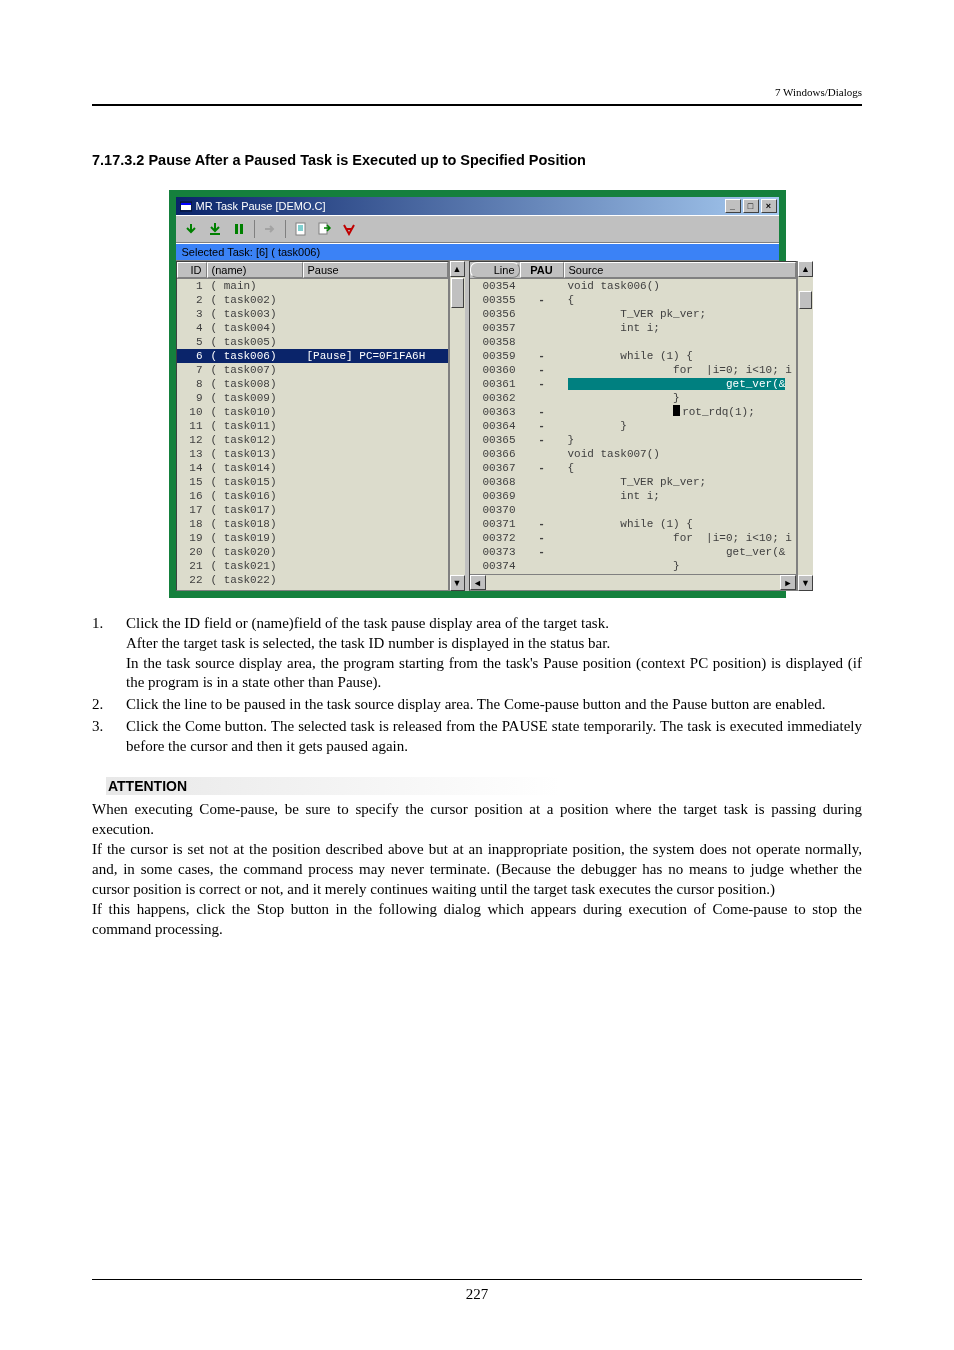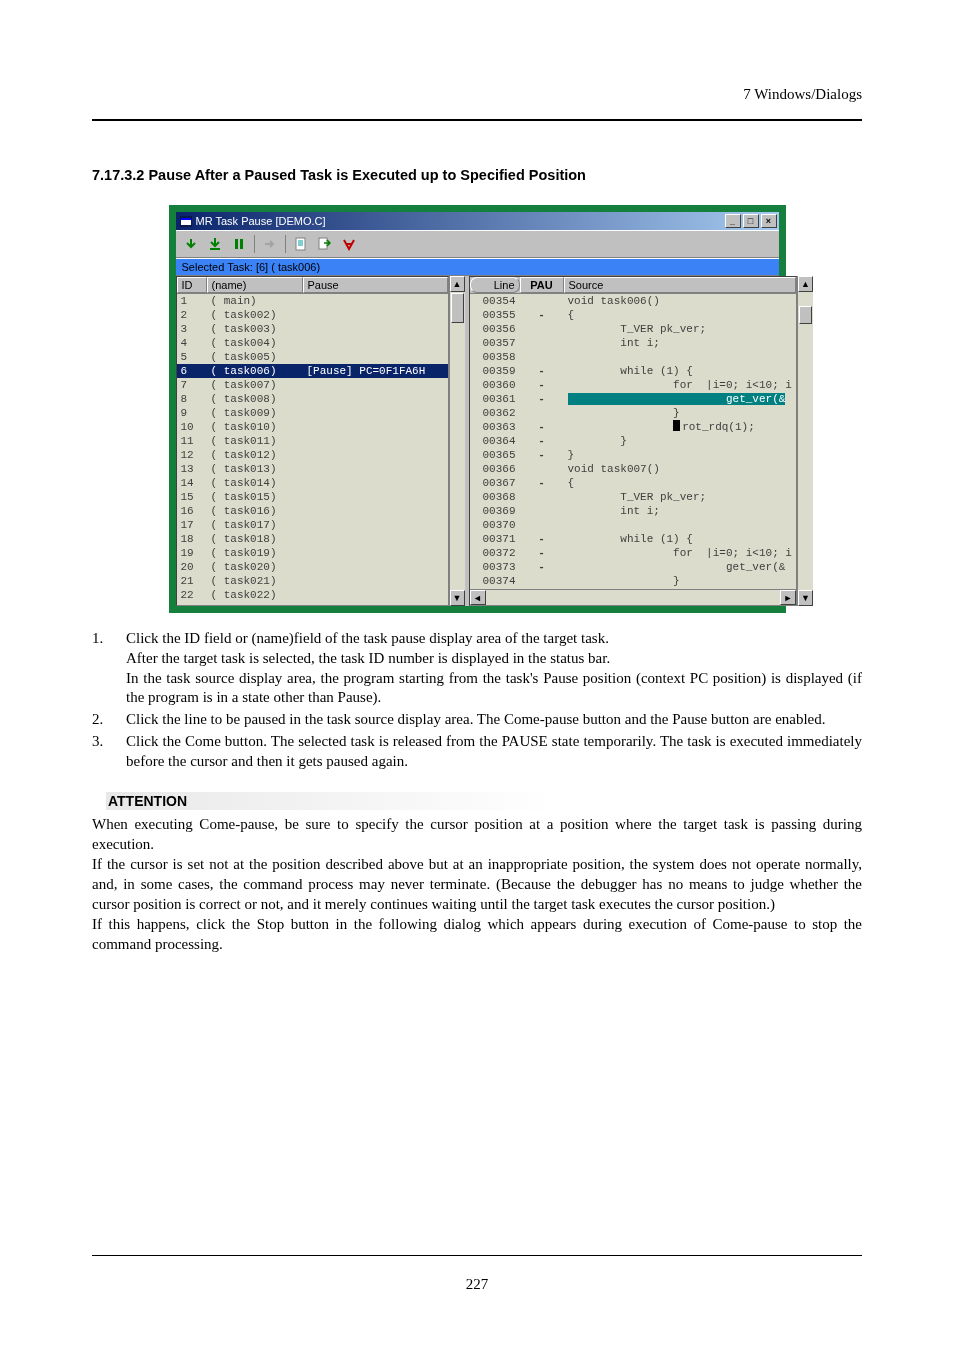--- a/index.html
+++ b/index.html
@@ -8,23 +8,23 @@
     width: 954px;
     height: 1350px;
     background: #fff;
     font-family: "Times New Roman", Times, serif;
     color: #000;
     position: relative;
   }
   .page-pad { padding: 86px 92px 0 92px; }
   .header-title {
     font-family: "Times New Roman", serif;
-    font-size: 15px;
+    font-size: 11px;
     text-align: right;
-    padding-bottom: 16px;
+    padding-bottom: 6px;
     border-bottom: 2px solid #000;
   }
   .section-heading {
     font-family: Arial, sans-serif;
     font-weight: 700;
     font-size: 14.5px;
     margin-top: 46px;
     margin-bottom: 22px;
   }
 
@@ -115,21 +115,21 @@
     font-family: "Courier New", monospace;
     font-size: 11px; line-height: 14px;
     color: #404040;
   }
   .row.selected { background: #0a246a; color: #fff; }
   .highlight-src { background: #008080; color: #fff; }
   .cursor-block {
     display: inline-block; width: 7px; height: 11px; background: #000; vertical-align: -1px; margin-right: 2px;
   }
   .td { padding: 0 4px; overflow: hidden; white-space: nowrap; }
-  .left-id { width: 30px; text-align: left; }
+  .left-id { width: 30px; text-align: right; }
   .left-name { width: 96px; }
   .left-pause { flex: 1; }
   .r-line { width: 50px; text-align: right; border-radius: 7px; }
   .r-pau { width: 44px; text-align: center; font-weight: bold; }
   .r-src { flex: 1; white-space: pre; }
   .scroll-rail {
     width: 16px; background: #dcdccc;
     border-left: 1px solid #808080;
     display: flex; flex-direction: column; justify-content: space-between;
   }
@@ -158,22 +158,22 @@
   .attention-head {
     font-family: Arial, sans-serif; font-weight:700; font-size:14px;
     margin: 20px 0 4px 14px;
     background: linear-gradient(to right, #e8e8e8 0%, #fff 60%);
     padding: 1px 0 1px 2px;
   }
   .attention-body {
     font-family:"Times New Roman", serif; font-size:15px; line-height:1.34; text-align: justify;
   }
   .footer {
-    position:absolute; bottom: 57px; left: 92px; right:92px;
-    border-top: 1.5px solid #000; text-align:center; font-size:15px; padding-top:20px;
+    position:absolute; bottom: 47px; left: 92px; right:92px;
+    border-top: 1.5px solid #000; text-align:center; font-size:15px; padding-top:6px;
     font-family:"Times New Roman", serif;
   }
 </style>
 </head>
 <body>
 
 <div class="page-pad">
   <div class="header-title">7  Windows/Dialogs</div>
   <div class="section-heading">7.17.3.2 Pause After a Paused Task is Executed up to Specified Position</div>
 

